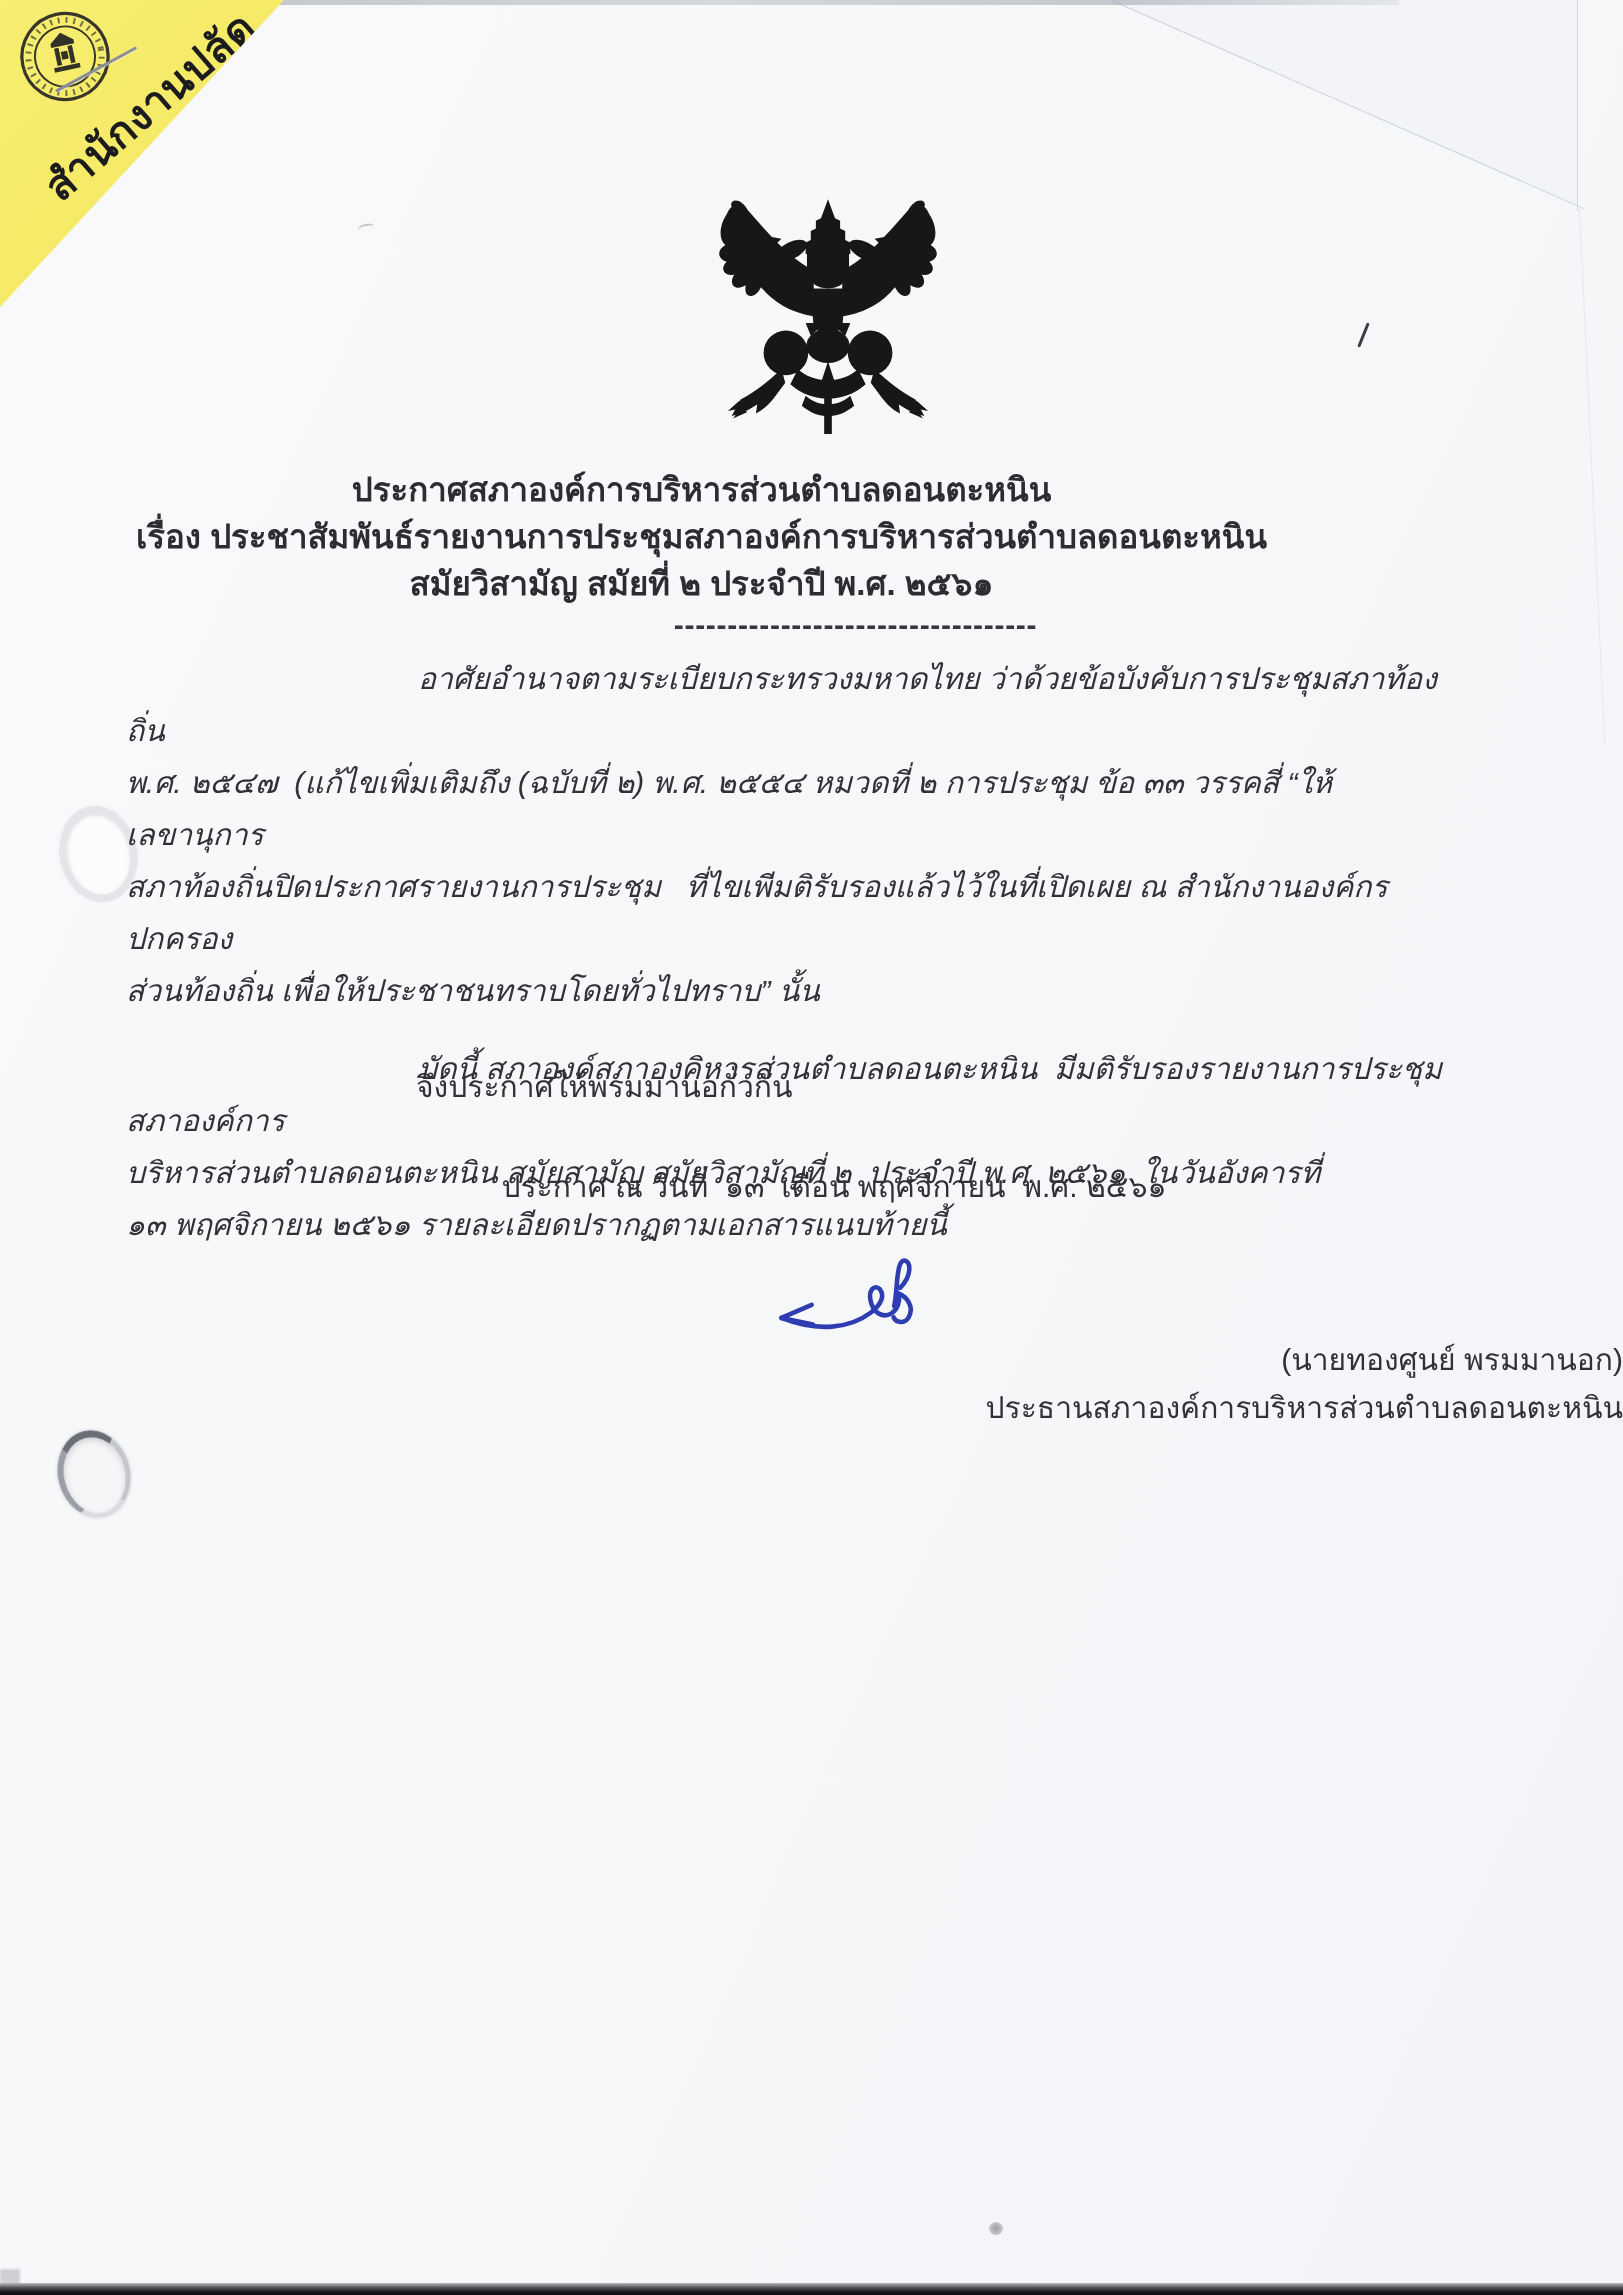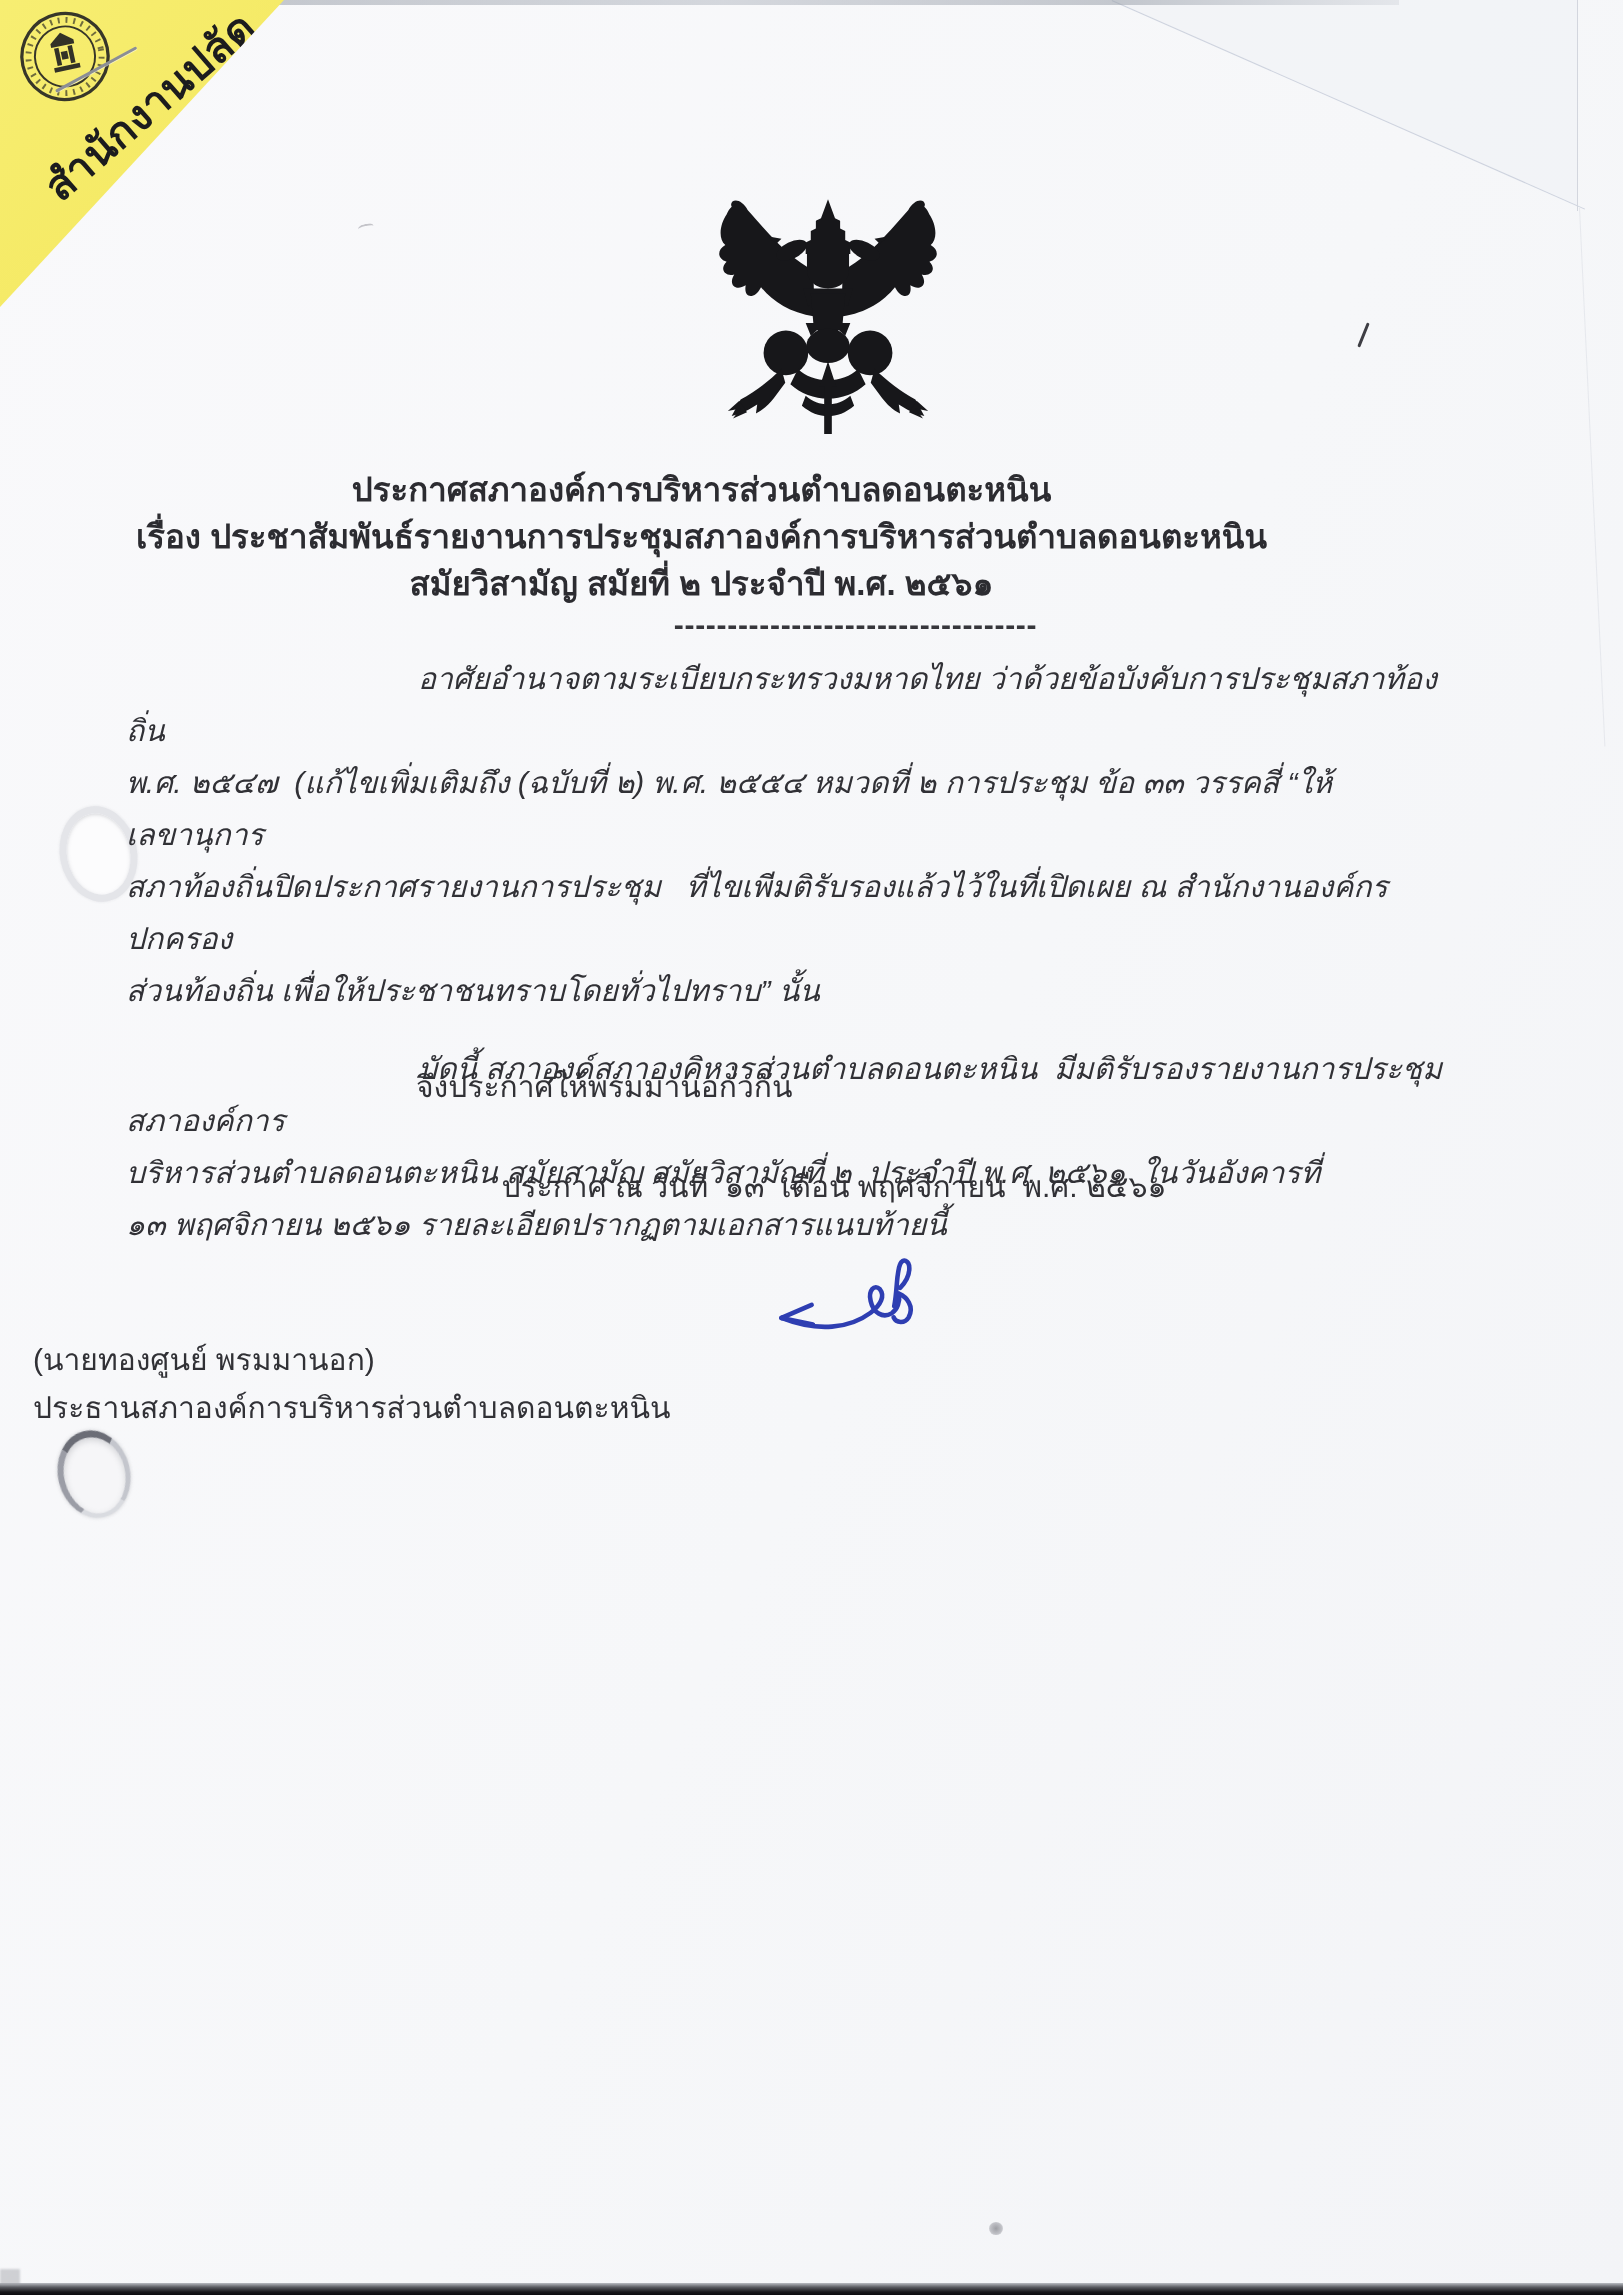--- a/index.html
+++ b/index.html
@@ -55,21 +55,21 @@
   .separator{position:absolute;left:0;top:608px;width:1623px;text-align:center;padding-left:88px;
     box-sizing:border-box;font-size:30px;letter-spacing:0.7px;color:#36363b;font-weight:700;}
   .body-col{position:absolute;left:126px;top:653px;width:1335px;font-style:italic;}
   .body-line{font-size:30px;line-height:52px;white-space:pre-wrap;color:#313136;}
   .indent{text-indent:292px;}
   .para2{margin-top:26px;}
   .closing-line{position:absolute;left:416px;top:1061px;font-size:30px;line-height:52px;color:#313136;}
   .date-line{position:absolute;left:0;top:1163px;width:1623px;text-align:center;padding-left:45px;
     box-sizing:border-box;font-size:30px;line-height:47px;color:#313136;white-space:pre-wrap;}
   .signature-svg{position:absolute;left:771px;top:1255px;}
-  .signer-block{position:absolute;left:0;top:1336px;width:1623px;text-align:left;padding-left:33px;box-sizing:border-box;}
+  .signer-block{position:absolute;left:0;top:1336px;width:1623px;text-align:right;padding-left:33px;box-sizing:border-box;}
   .signer-line{font-size:30px;line-height:48px;color:#313136;white-space:pre-wrap;}
 </style>
 </head>
 <body>
 
 <div class="page">
 
   <div class="tr-wedge"></div>
   <div class="crease"></div>
   <div class="paper-edge-v"></div>

